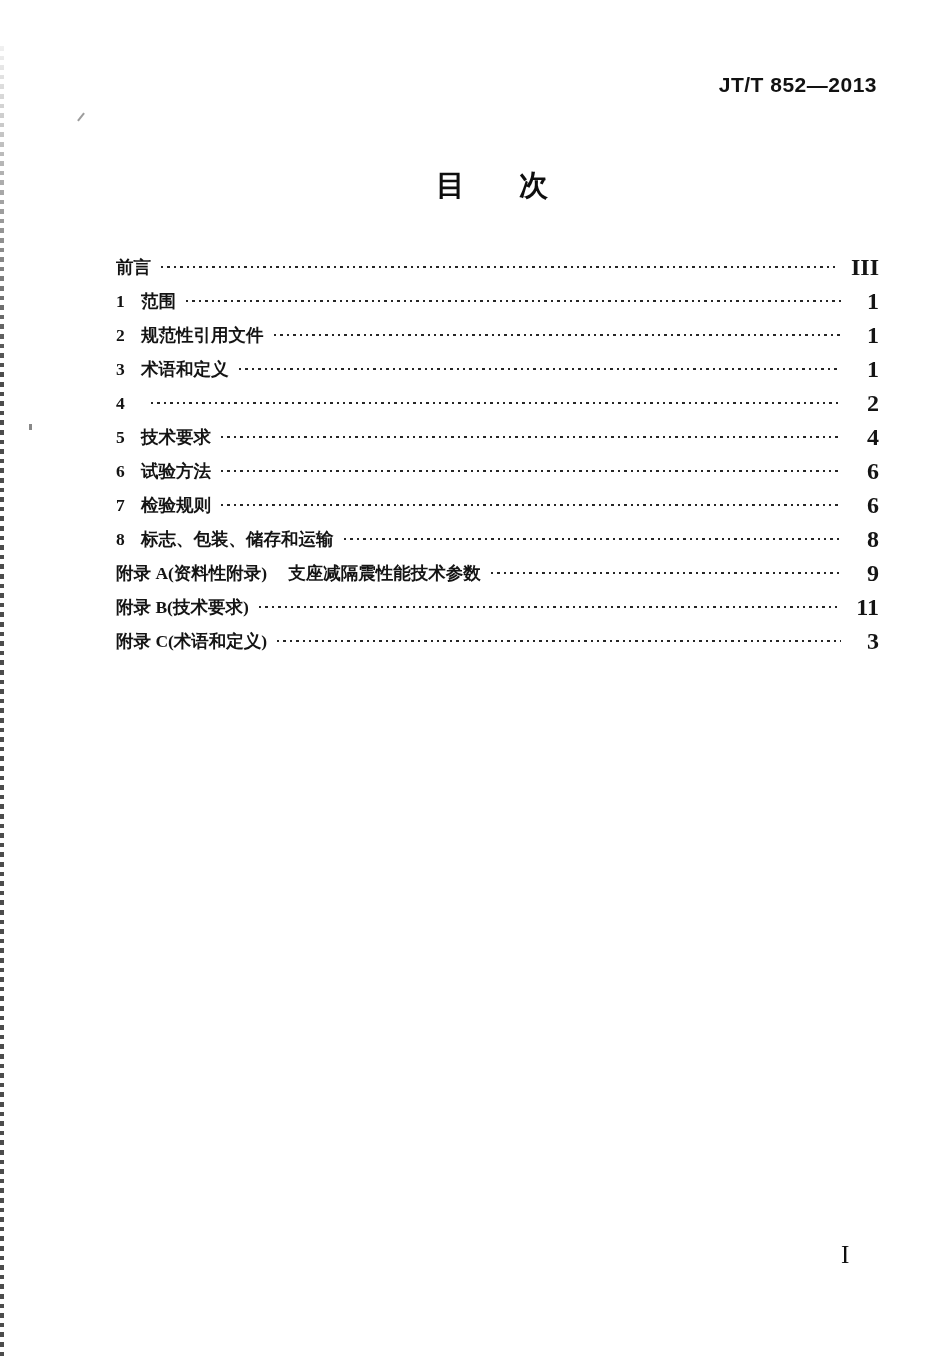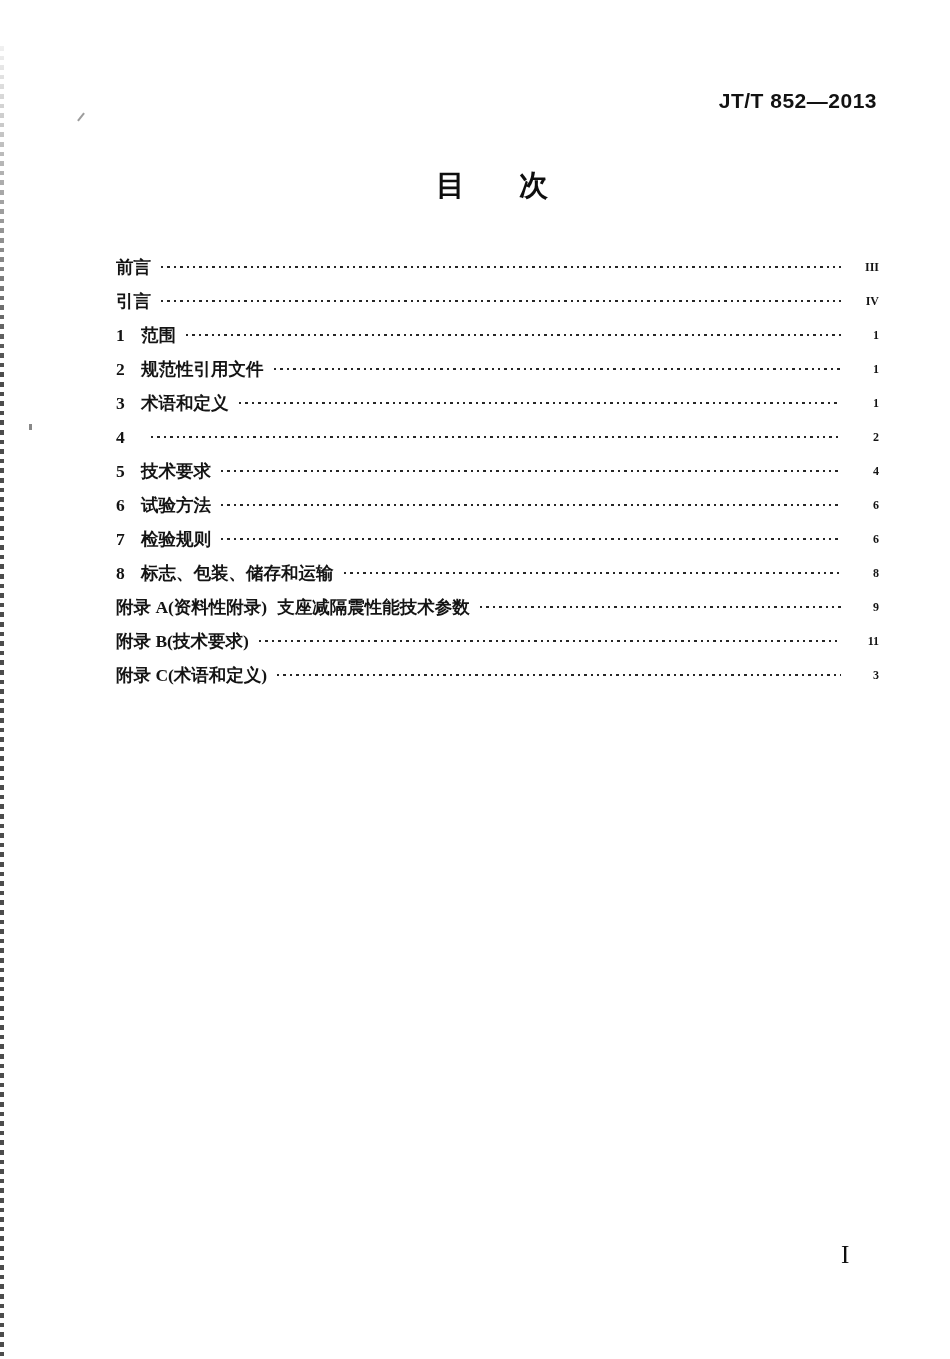--- a/index.html
+++ b/index.html
@@ -25,21 +25,21 @@
   .speck-1 {
     position:absolute; left:80px; top:112px; width:2px; height:10px;
     background:#9d9d9d; transform:rotate(38deg);
   }
   .speck-2 {
     position:absolute; left:29px; top:424px; width:3px; height:6px;
     background:#888888;
   }
 
   .doc-header {
-    position:absolute; top:89px; right:73px;
+    position:absolute; top:73px; right:73px;
     font-family:"Liberation Sans", sans-serif;
     font-weight:700; font-size:21px; letter-spacing:0.5px;
     color:#121212;
   }
 
   .page-title {
     position:absolute; top:166px; left:0; width:100%;
     margin:0; box-sizing:border-box; padding-left:34px;
     display:flex; justify-content:center; gap:54px;
     font-family:"Liberation Sans", sans-serif;
@@ -50,27 +50,27 @@
     position:absolute; top:250px; left:0; width:100%;
     box-sizing:border-box; padding:0 71px 0 116px;
     display:flex; flex-direction:column;font-weight:bold;
   }
   .row {
     display:flex; align-items:center;
     height:34px; font-size:17.5px; white-space:nowrap;
   }
   .num { display:inline-block; width:25px; }
   .num:empty { display:none; }
-  .sub { margin-left:10px; }
+  .sub { margin-left:21px; }
   .sub:empty { display:none; }
   .leader {
     flex:1 1 auto; height:2.5px; margin:0 12px 0 10px;
     background-image:repeating-linear-gradient(to right,#262626 0 2.4px, transparent 2.4px 6.4px);
   }
-  .pg { min-width:26px; text-align:right; font-size:12px; }
+  .pg { min-width:26px; text-align:right; font-size:24px; }
 
   .page-footer {
     position:absolute; left:841px; top:1241px;
     font-size:25px; color:#0e0e0e;
     font-family:"Liberation Serif", serif;
   }
 </style>
 </head>
 <body>
 
@@ -92,27 +92,20 @@
   <div class="toc">
 
     <div class="row">
 
       <span class="lbl">前言</span>
 
       <span class="leader"></span>
       <span class="pg">III</span>
     </div>
 
-    <div class="row">
-
-      <span class="lbl">引言</span>
-
-      <span class="leader"></span>
-      <span class="pg">IV</span>
-    </div>
 
     <div class="row">
       <span class="num">1</span>
       <span class="lbl">范围</span>
 
       <span class="leader"></span>
       <span class="pg">1</span>
     </div>
 
     <div class="row">

